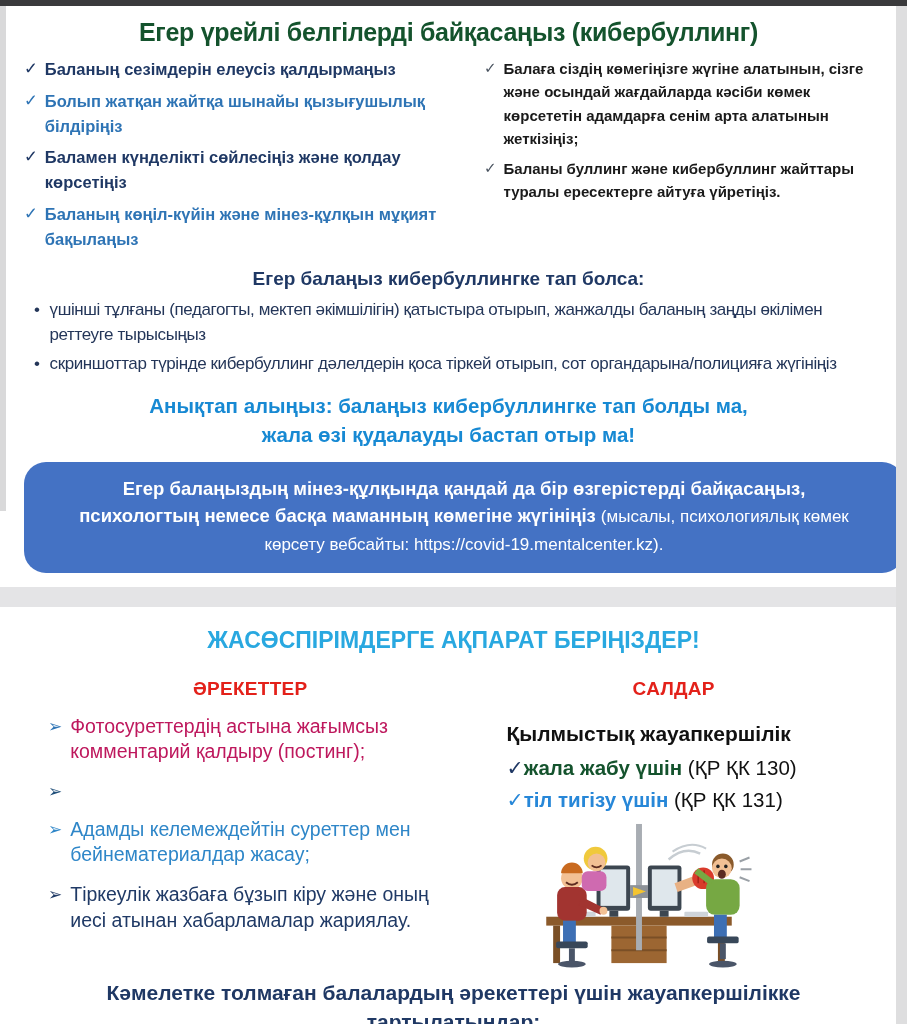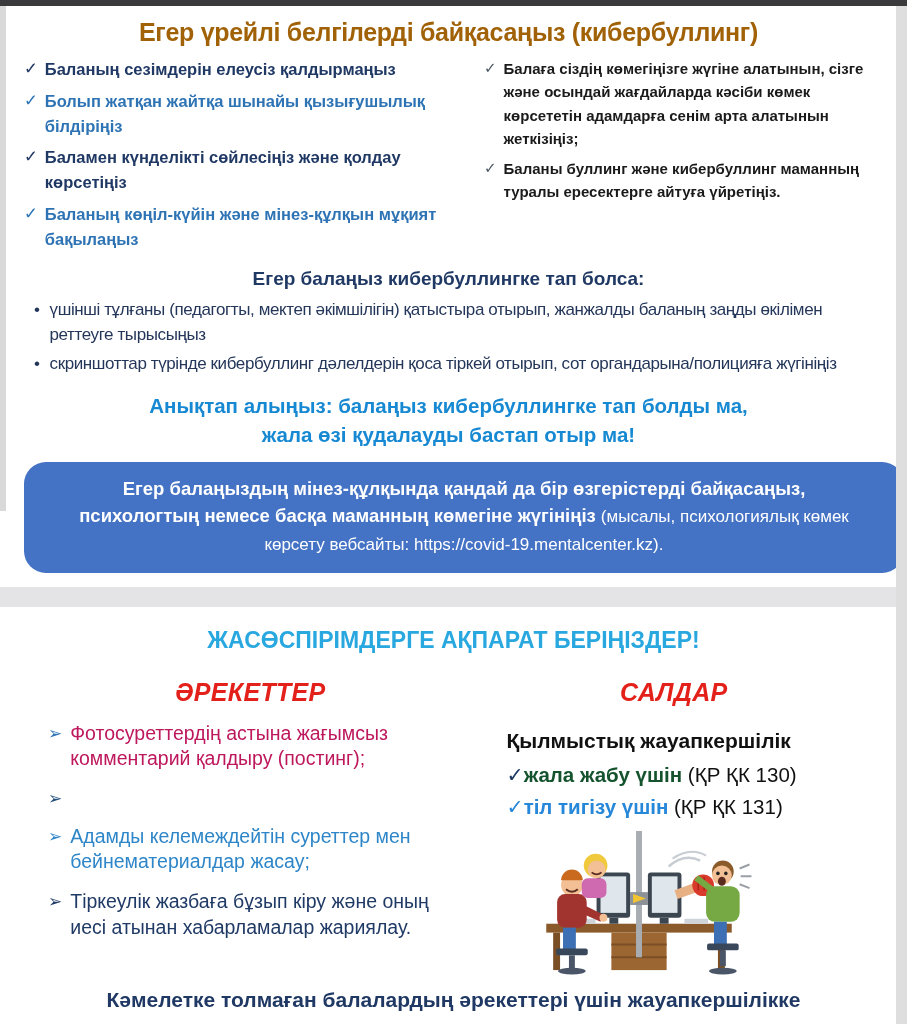--- a/index.html
+++ b/index.html
@@ -7,21 +7,21 @@
   body {
     width: 907px; min-height: 1024px; background: #ffffff;
     font-family: "Liberation Sans", "DejaVu Sans", sans-serif;
     position: relative; color:#1a1a1a;
   }
   .top-bar { height:6px; background:#3a3a3c; }
   .right-strip { position:absolute; top:6px; right:0; bottom:8px; width:11px; background:#dededf; }
   .left-strip { position:absolute; top:6px; left:0; height:505px; width:6px; background:#d9d9da; }
 
   .section1 { padding: 8px 34px 0 24px; }
-  .s1-title { text-align:center; font-weight:bold; font-size:25px; color:#a16207; margin:4px 0 10px 0; letter-spacing:-0.3px; }
+  .s1-title { text-align:center; font-weight:bold; font-size:25px; color:#14532d; margin:4px 0 10px 0; letter-spacing:-0.3px; }
 
   .advice-cols { display:flex; gap:28px; }
   .advice-col-left { flex:0 0 432px; }
   .advice-col-right { flex:1; }
   .advice-item { display:flex; gap:7px; font-weight:bold; margin-bottom:7px; }
   .advice-col-left .advice-item { font-size:16.5px; line-height:1.5; }
   .advice-col-right .advice-item { font-size:15px; line-height:1.55; }
   .check-glyph { flex:0 0 auto; font-weight:normal; color:#4a5460; transform:translateY(-1px); }
 
   .s1-subheading { text-align:center; font-weight:bold; font-size:19px; color:#1f3864; margin:10px 0 8px 0; }
@@ -38,21 +38,21 @@
   }
   .blue-box .bb-bold { font-weight:bold; }
   .blue-box .bb-reg { font-weight:normal; font-size:17px; }
   .blue-box .bb-url { font-weight:normal; font-size:17px; }
 
   .divider { height:20px; background:#e4e4e6; margin-top:14px; }
 
   .section2 { padding: 14px 30px 10px 30px; }
   .s2-title { text-align:center; font-weight:bold; font-size:23px; color:#29a8e0; margin:6px 0 24px 0; }
   .col-headers { display:flex; margin-bottom:14px; }
-  .col-headers .hdr { font-weight:bold; font-size:25px; color:#e3211a; letter-spacing:0.3px;font-style:italic; }
+  .col-headers .hdr { font-weight:bold; font-size:19px; color:#e3211a; letter-spacing:0.3px; }
   .hdr-left { flex:0 0 52%; text-align:center; }
   .hdr-right { flex:1; text-align:center; }
 
   .s2-cols { display:flex; }
   .actions-col { flex:0 0 52%; padding-left:18px; padding-right:10px; }
   .action-item { display:flex; gap:8px; font-size:19.5px; line-height:1.3; margin-bottom:15px; }
   .arrow-glyph { flex:0 0 auto; font-size:17px; transform:translateY(2px); }
 
   .conseq-col { flex:1; padding-left:36px; }
   .conseq-heading { font-weight:bold; font-size:21px; color:#111111; margin:8px 0 10px 0; }
@@ -94,21 +94,21 @@
         <span style="color: rgb(46, 116, 181);">Баланың көңіл-күйін және мінез-құлқын мұқият бақылаңыз</span>
       </div>
     </div>
     <div class="advice-col-right">
       <div class="advice-item">
         <span class="check-glyph">✓</span>
         <span style="color: rgb(26, 26, 26);">Балаға сіздің көмегіңізге жүгіне алатынын, сізге және осындай жағдайларда кәсіби көмек көрсететін адамдарға сенім арта алатынын жеткізіңіз;</span>
       </div>
       <div class="advice-item">
         <span class="check-glyph">✓</span>
-        <span style="color: rgb(26, 26, 26);">Баланы буллинг және кибербуллинг маманның туралы ересектерге айтуға үйретіңіз.</span>
+        <span style="color: rgb(26, 26, 26);">Баланы буллинг және кибербуллинг жайттары туралы ересектерге айтуға үйретіңіз.</span>
       </div>
     </div>
   </div>
 
   <h2 class="s1-subheading">Егер балаңыз кибербуллингке тап болса:</h2>
 
   <div class="s1-bullets">
     <div class="bullet-item">
       <span class="bullet-glyph">•</span>
       <span>үшінші тұлғаны (педагогты, мектеп әкімшілігін) қатыстыра отырып, жанжалды баланың заңды өкілімен реттеуге тырысыңыз</span>

